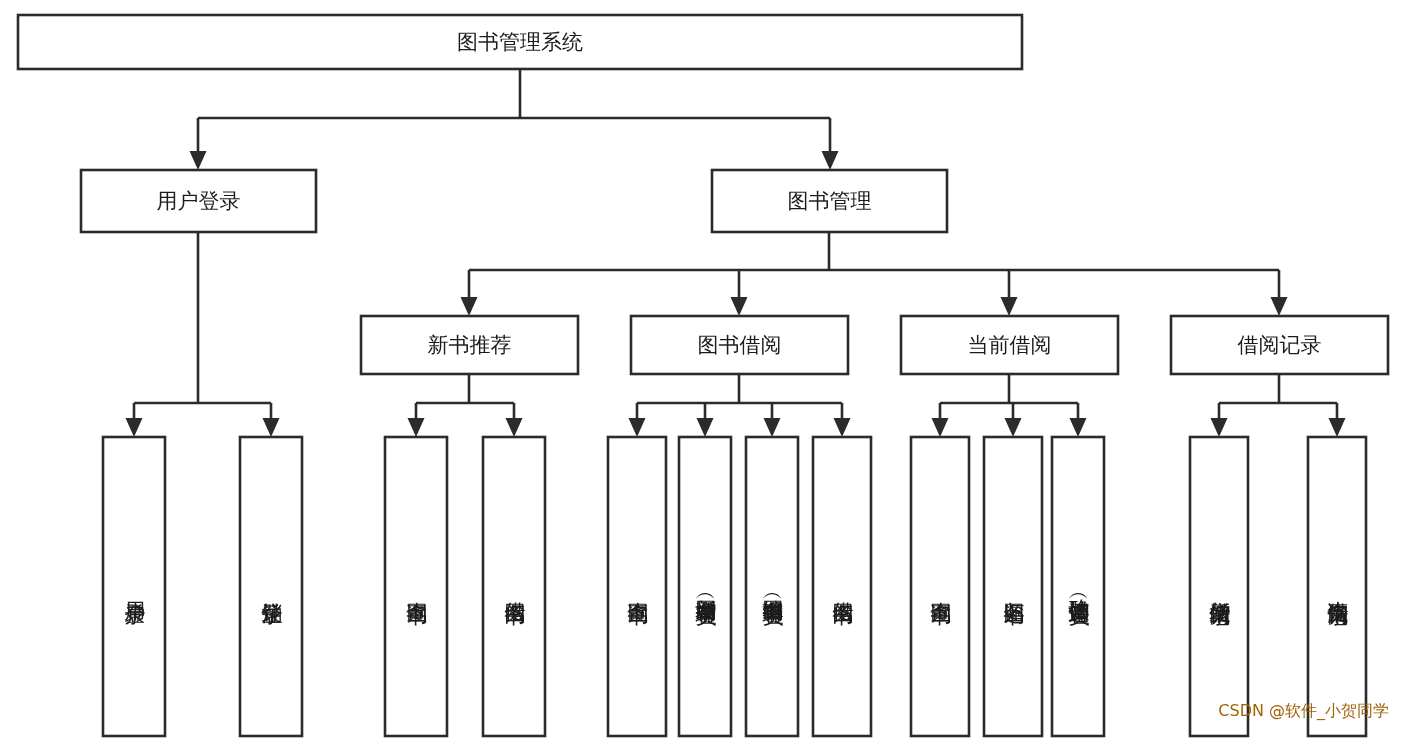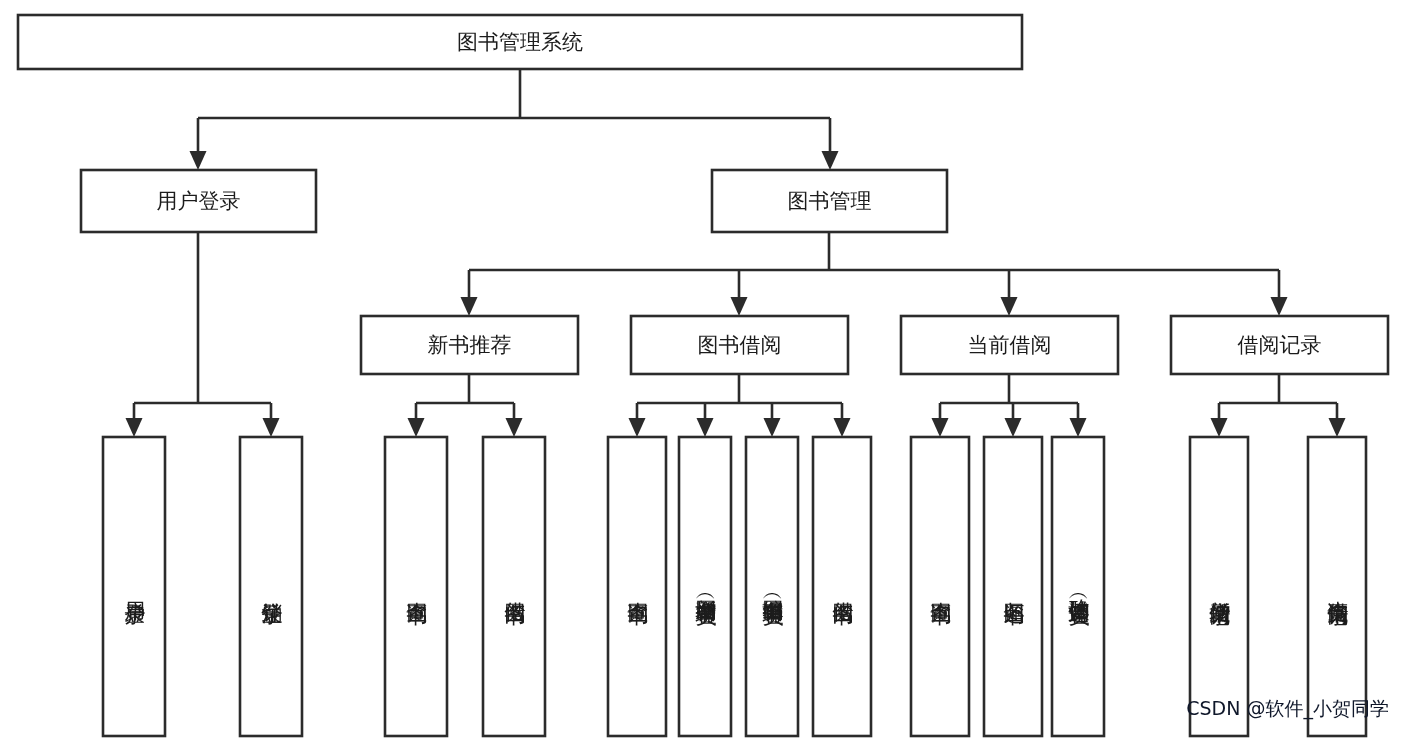--- a/index.html
+++ b/index.html
@@ -66,22 +66,22 @@
     line-height: 1.04;
     color: #1c1c1c;
     letter-spacing: 1px;
     white-space: nowrap;
   }
   .watermark {
     position: absolute;
     right: 16px;
     bottom: 6px;
     font-family: "DejaVu Sans", "Liberation Sans", sans-serif;
-    font-size: 19px;
-    color: #0f172a;
+    font-size: 16px;
+    color: #a16207;
     white-space: nowrap;
     user-select: none;
   }
 </style>
 </head>
 <body>
 
 <div id="diagram-root">
   <svg class="diagram-canvas" viewBox="0 0 1405 747">
     <g id="connectors-layer">

